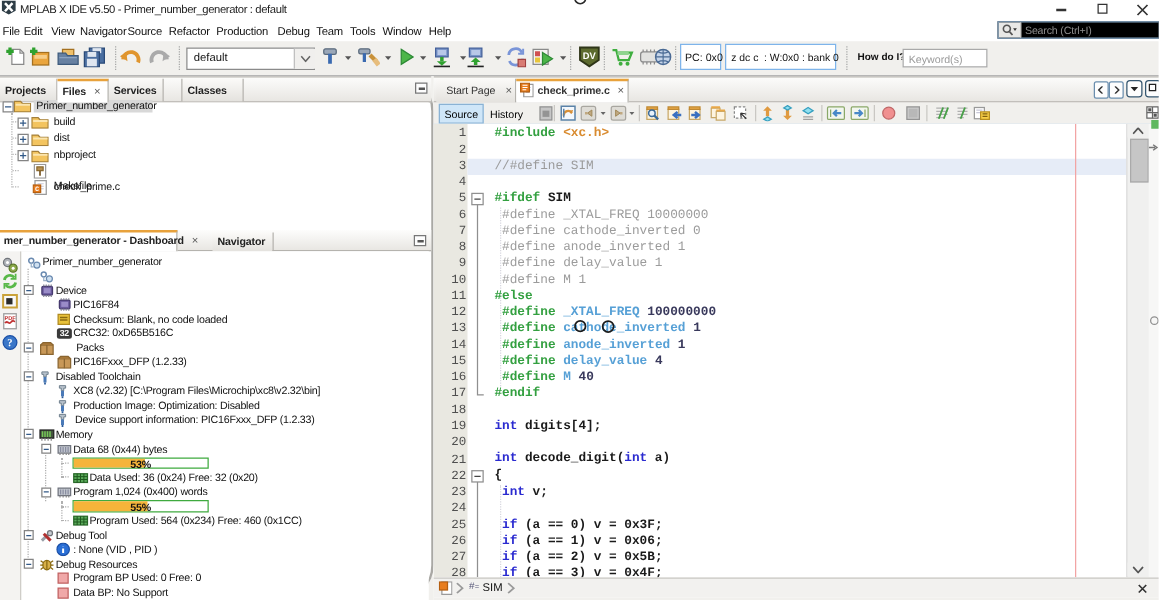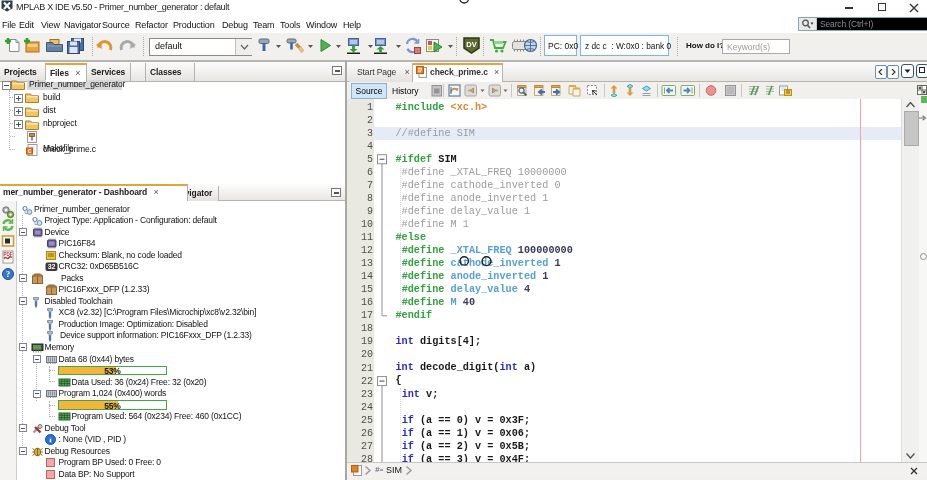--- a/index.html
+++ b/index.html
@@ -5,21 +5,21 @@
   body{width:927px;height:480px;overflow:hidden;position:relative;
        font-family:"Liberation Sans",sans-serif;background:#fff;}
   .abs{position:absolute;}
   #titlebar{left:0;top:0;width:927px;height:15px;background:#ffffff;}
   #title-text{left:16px;top:2px;font-size:9px;color:#222;letter-spacing:-0.3px;}
   #menubar{left:0;top:15px;width:927px;height:18px;background:#ffffff;font-size:9px;color:#111;letter-spacing:-0.15px;}
   .mitem{position:absolute;top:5px;white-space:nowrap;}
   #toolbar{left:0;top:33px;width:927px;height:27px;background:#f1f0ed;border-bottom:1px solid #b6b6b6;}
   .tsep{position:absolute;top:4px;height:19px;width:0;border-left:1px dotted #a8a8a8;}
   #main{left:0;top:61px;width:927px;height:419px;background:#f1f0ed;}
-  #leftpane{left:0;top:0;width:345px;height:419px;border-right:2px solid #a9a8a4;background:#fff;}
+  #leftpane{left:0;top:0;width:345px;height:419px;border-right:2px solid #a9a8a4;background:#fff;border-radius:28px;}
   .tabbar{position:absolute;left:0;width:100%;background:linear-gradient(#fdfdfc,#e7e5e1);}
   .tbline{position:absolute;left:0;width:100%;height:1px;background:#b5b3ae;}
   .tab{position:absolute;font-size:8.5px;font-weight:bold;color:#222;white-space:nowrap;letter-spacing:-0.1px;
        border-right:1px solid #b5b3ae;padding:0 4px;background:linear-gradient(#fbfaf8,#e4e2de);box-sizing:border-box;}
   .tab.active{background:#ffffff;border-top:2.5px solid #e8a23c;z-index:3;}
   .tclose{color:#555;font-size:9px;font-weight:normal;margin-left:4px;}
   #ftree{left:0;top:21px;width:343px;height:101px;background:#fff;font-size:8.5px;color:#111;letter-spacing:-0.15px;}
   .trow{position:absolute;height:13px;line-height:13px;white-space:nowrap;}
   #dash{left:0;top:140px;width:343px;height:279px;background:#fff;}
   #vtools{left:0;top:0;width:16px;height:279px;background:#f4f3f1;border-right:1px solid #cfcdc8;}
@@ -290,21 +290,21 @@
         <svg class="abs" style="left:26px;top:62.25px" width="12" height="12" viewBox="0 0 12 12">
           <rect x="2" y="0.5" width="9" height="11" fill="#fff" stroke="#9a9a9a"></rect>
           <path d="M4 3 h5 M4 5 h5 M4 7 h5 M4 9 h3" stroke="#c8c8d8" stroke-width="0.8"></path>
           <rect x="0.5" y="4" width="6" height="6" fill="#e87d1e" stroke="#b55f10"></rect>
           <text x="3.5" y="9" font-size="5.5" font-weight="bold" fill="#fff" text-anchor="middle" font-family="Liberation Mono">C</text>
         </svg>
         <div class="trow" style="left:43px;top:61.25px">check_prime.c</div>
       </div>
     <div class="tabbar" style="top:123px;height:17px">
       <div class="tbline" style="top:16px"></div>
-      <div class="tab active" style="left:0;top:0;width:188px;height:17px;line-height:13px;padding:0 3px">mer_number_generator - Dashboard <span class="tclose">×</span></div>
+      <div class="tab active" style="left:0;top:0;width:142px;height:17px;line-height:13px;padding:0 3px">mer_number_generator - Dashboard <span class="tclose">×</span></div>
       <div class="tab" style="left:170px;top:2px;width:49px;height:15px;line-height:14px">Navigator</div>
       <div class="abs" style="left:331px;top:3.5px;width:8px;height:7px;border:1px solid #777;background:#fdfdfd">
         <div class="abs" style="left:1.5px;top:3.5px;width:5px;height:1.5px;background:#555"></div>
       </div>
     </div>
     <div class="abs" id="dash">
       <div class="abs" id="vtools">
           <svg class="abs" style="left:1px;top:4px" width="14" height="14" viewBox="0 0 14 14">
             <circle cx="5" cy="5" r="3.2" fill="#b0b4ba" stroke="#70747a"></circle>
             <circle cx="5" cy="5" r="1.2" fill="#fff"></circle>
@@ -348,21 +348,20 @@
             </svg>
           </div>
           <div class="drow" style="left:34px;top:2.5px">Primer_number_generator</div>
           <div class="abs" style="left:31px;top:14.04px">
             <svg width="12" height="12" viewBox="0 0 12 12">
               <circle cx="4" cy="4.5" r="2" fill="none" stroke="#6a8ab0" stroke-width="1.2"></circle>
               <circle cx="8.5" cy="8" r="2.4" fill="#cfe0f0" stroke="#6a8ab0"></circle>
               <path d="M4 6.5 v3 h2" fill="none" stroke="#9ab0c8"></path>
             </svg>
           </div>
-          <div class="drow" style="left:44.5px;top:14.04px">Project Type: Application - Configuration: default</div>
           <div class="abs" style="left:18.5px;top:27.08px;width:6px;height:6px;border:1px solid #848484;background:#fff">
             <div class="abs" style="left:1px;top:2.5px;width:4px;height:1px;background:#335a88"></div>
           </div>
           <div class="abs" style="left:31px;top:25.58px">
             <svg width="13" height="11" viewBox="0 0 13 11">
               <rect x="2.5" y="2" width="8.5" height="7" rx="1" fill="#6b5b9e" stroke="#463a6e"></rect>
               <path d="M4 0.5 v1.5 M6 0.5 v1.5 M8 0.5 v1.5 M10 0.5 v1.5 M4 9 v1.5 M6 9 v1.5 M8 9 v1.5 M10 9 v1.5" stroke="#8a8a9a"></path>
               <rect x="4" y="3.5" width="5.5" height="4" fill="#9a8cc8"></rect>
             </svg>
           </div>

